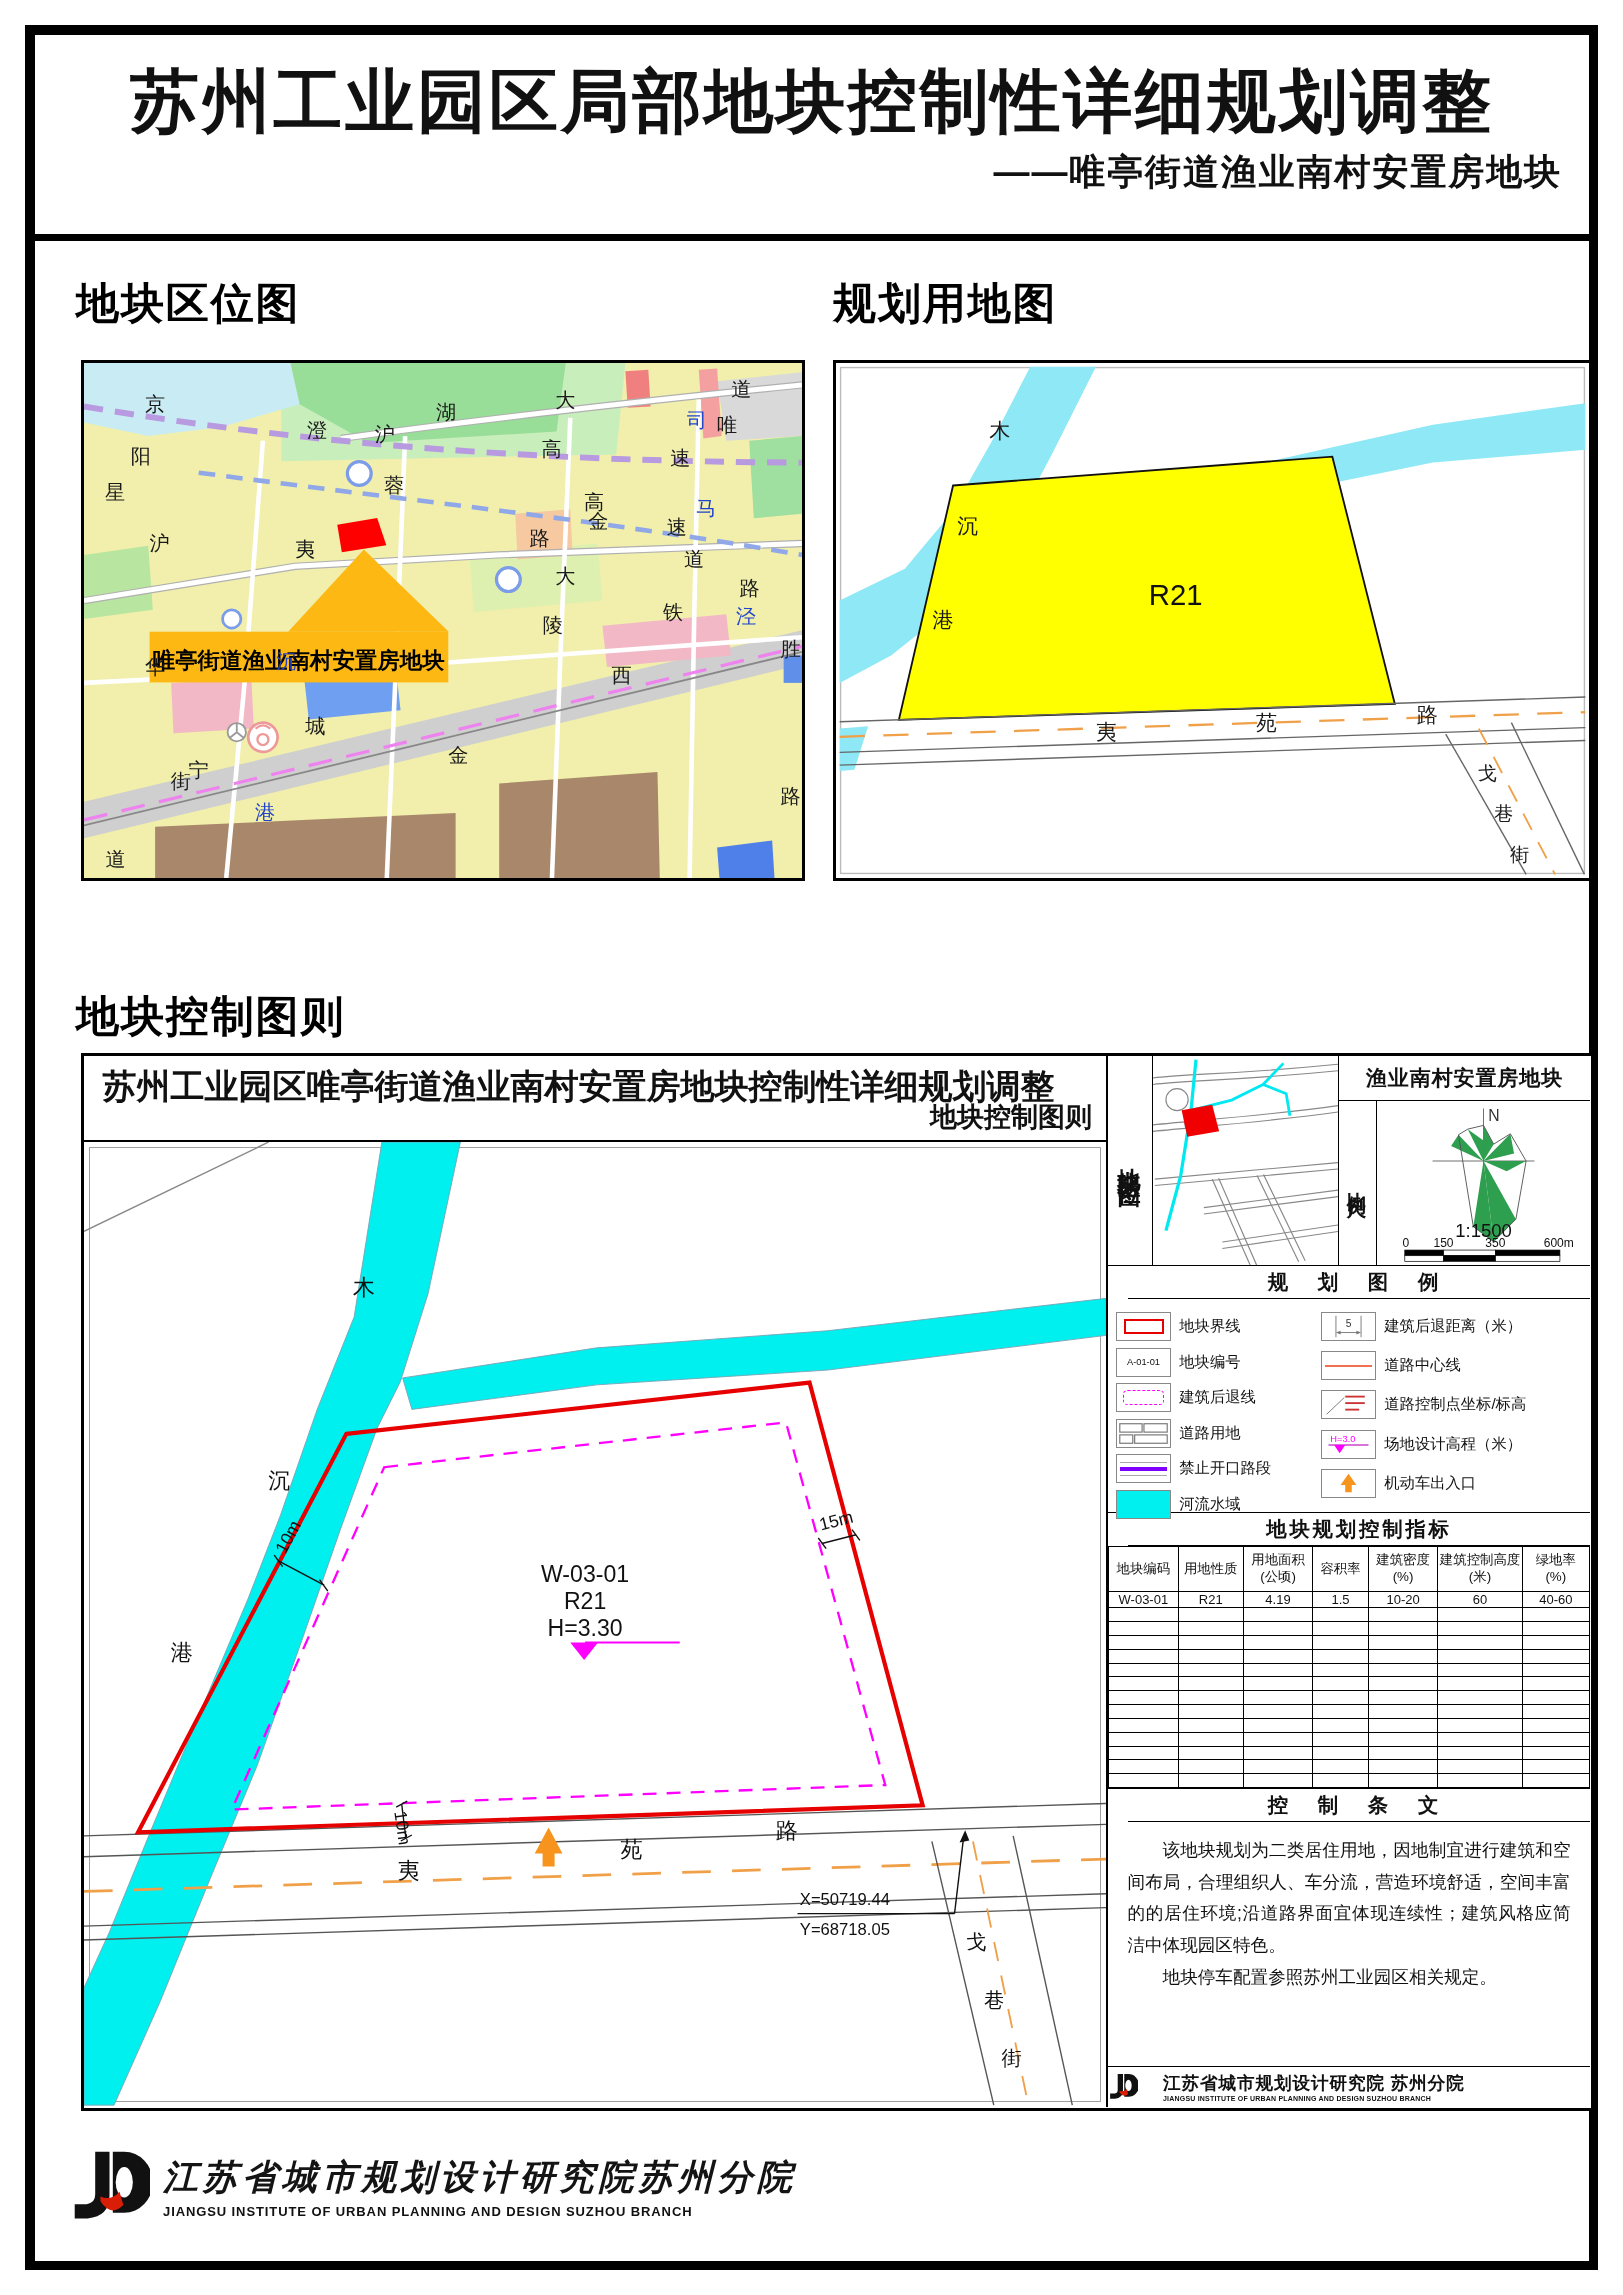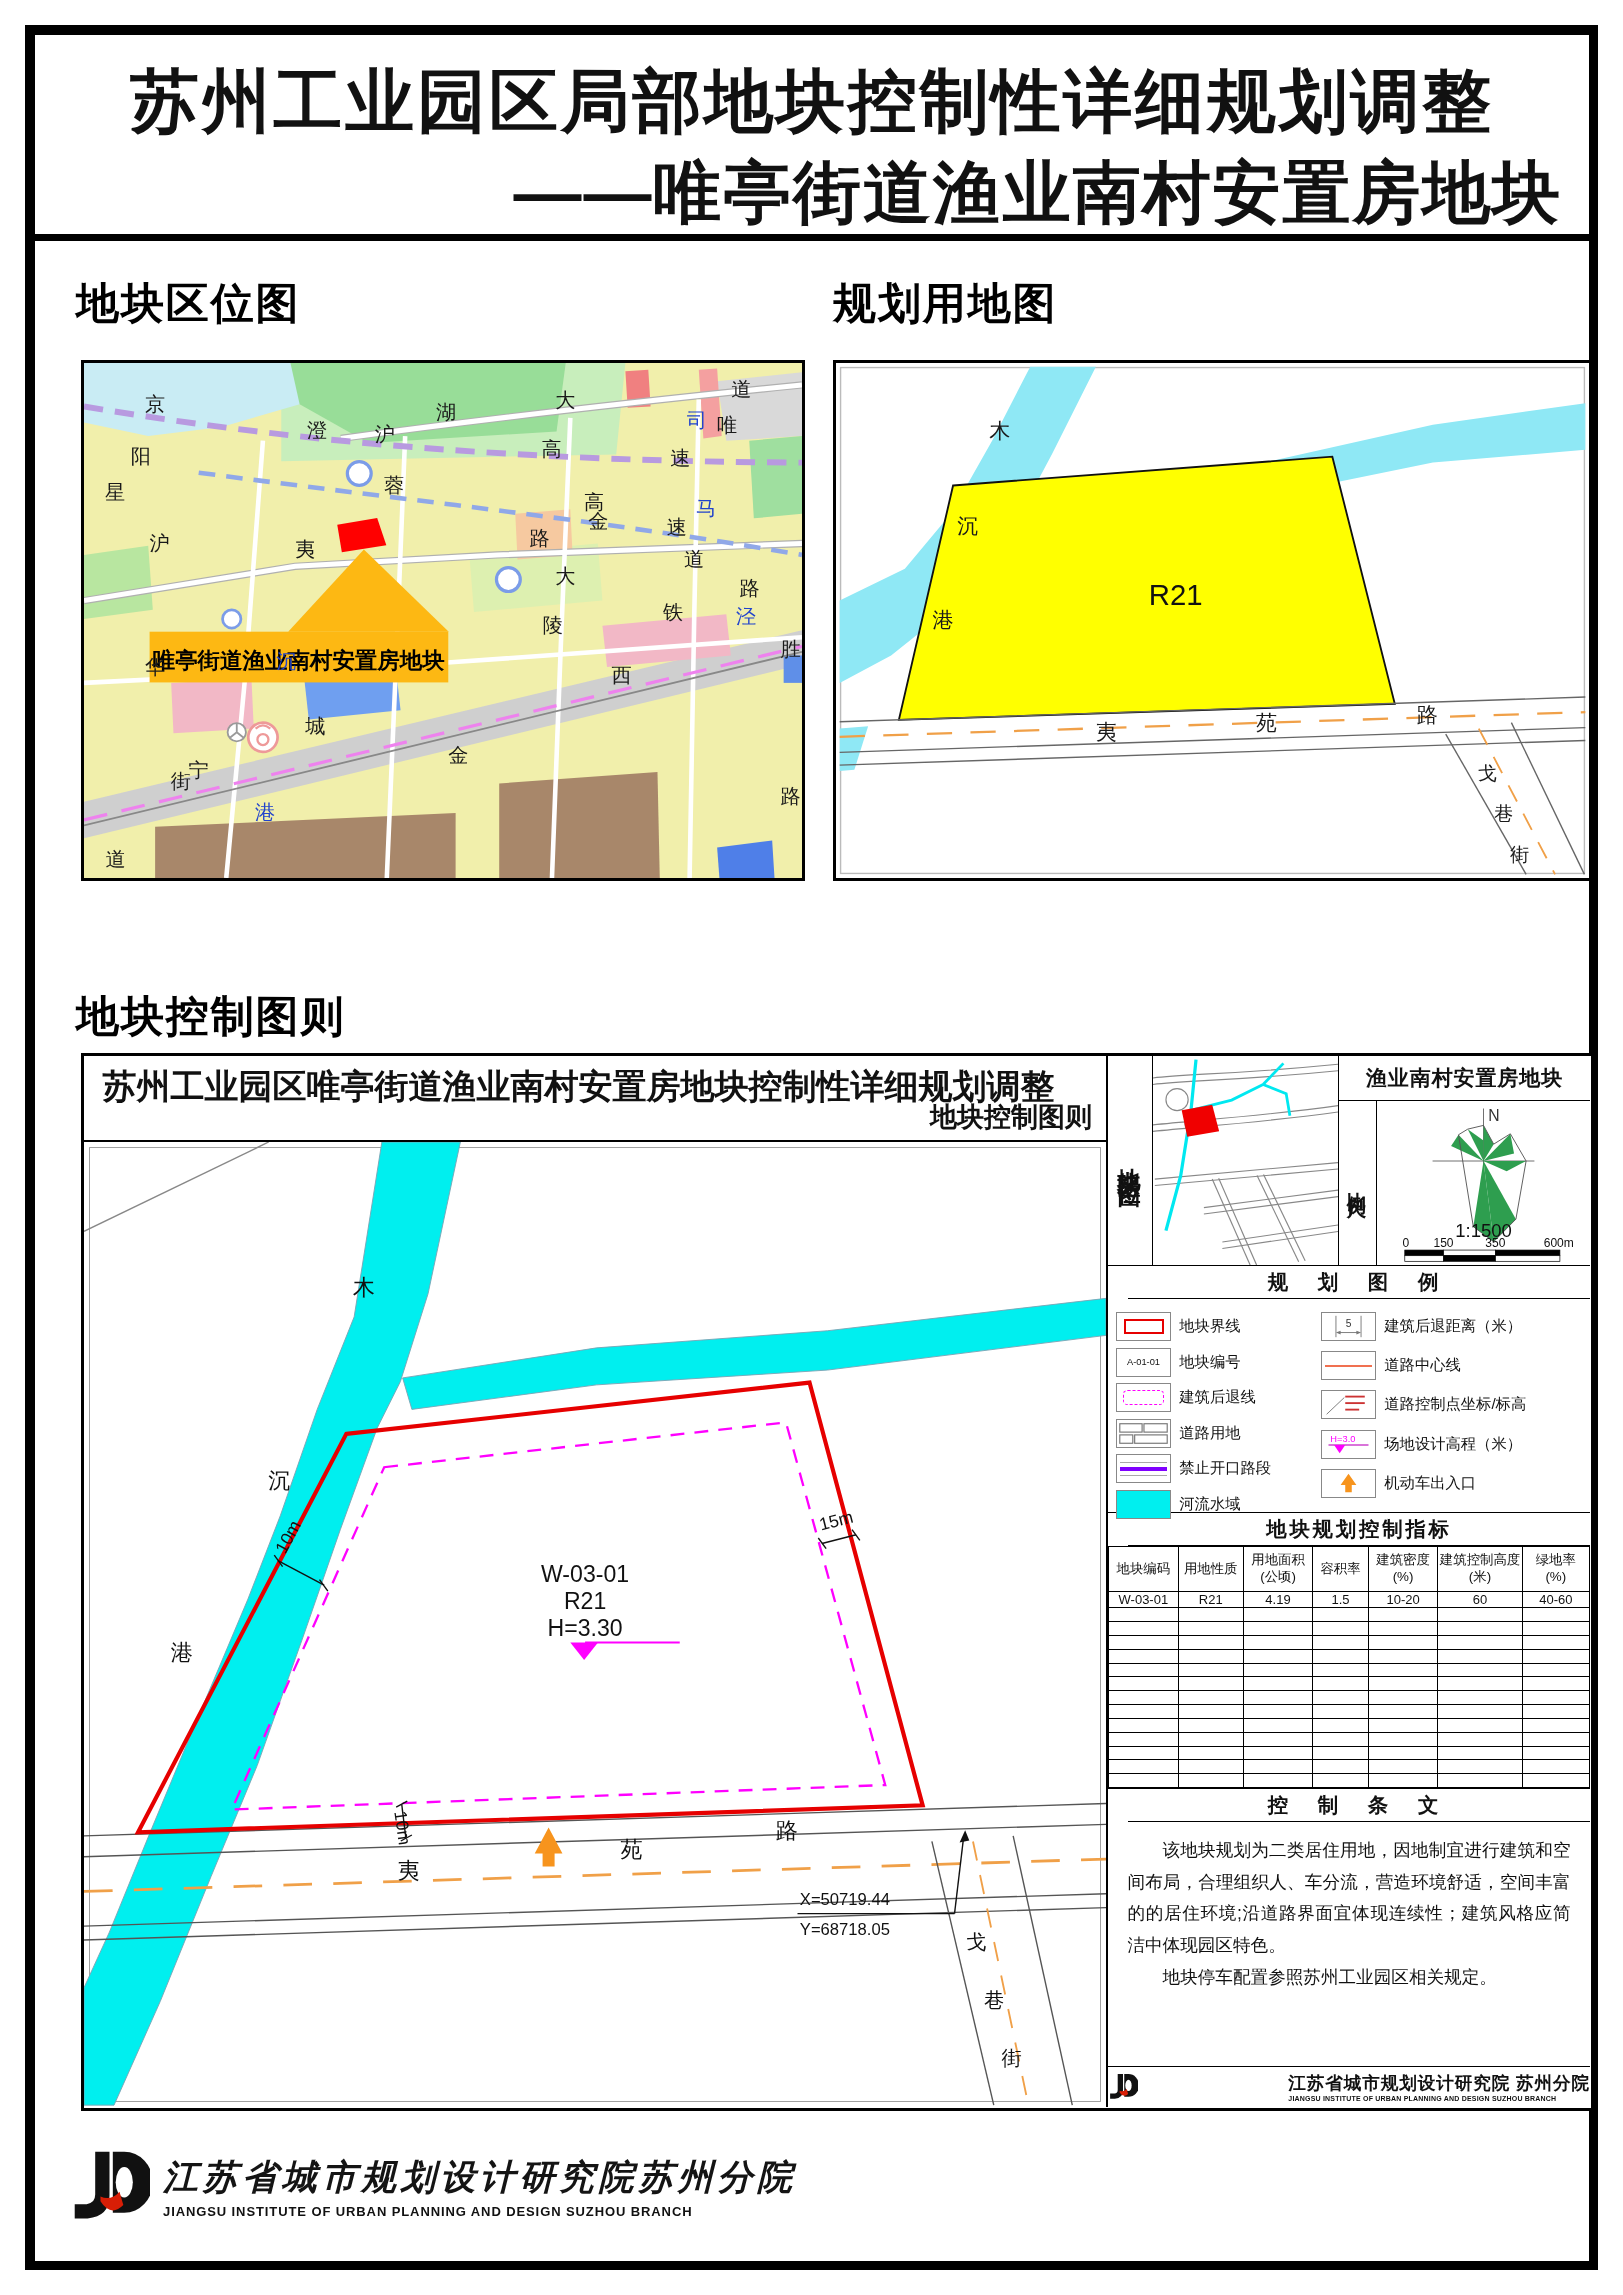--- a/index.html
+++ b/index.html
@@ -32,41 +32,41 @@
   .leg-item{display:flex;align-items:center;margin-bottom:6.5px;}
   .leg-swatch{width:55px;height:29px;border:0.9px solid #888;background:#fff;position:relative;flex:none;box-sizing:border-box;}
   .leg-label{font-size:15.3px;margin-left:8.3px;white-space:nowrap;}
   #sb-table-wrap{height:243px;border-bottom:1.9px solid #000;}
   #indicators-table{width:100%;height:100%;border-collapse:collapse;table-layout:fixed;}
   #indicators-table th,#indicators-table td{border:0.9px solid #000;text-align:center;padding:0;font-weight:normal;}
   #indicators-table th{font-size:13.4px;height:44px;line-height:1.25;}
   #indicators-table td{font-size:13px;height:12.5px;}
   #sb-prov-text{height:245px;border-bottom:1.9px solid #000;box-sizing:border-box;padding:13px 19.4px;}
   #sb-prov-text p{margin:0;font-size:17.6px;line-height:1.8;text-indent:2em;text-align:justify;}
-  #sb-logo{height:39px;display:flex;align-items:center;justify-content:space-between;gap:6px;}
+  #sb-logo{height:39px;display:flex;align-items:center;justify-content:flex-start;gap:25px;}
   #sb-logo .cn{font-size:17.6px;font-weight:bold;letter-spacing:0.9px;}
   #sb-logo .en{font-size:7px;font-weight:bold;letter-spacing:0.2px;}
   
   #footer{position:absolute;left:69px;top:2146px;display:flex;align-items:center;gap:13px;}
   #footer .cn{font-family:"DejaVu Serif","Liberation Serif",serif;font-style:italic;font-weight:bold;font-size:35px;letter-spacing:4.6px;color:#141414;}
   #footer .en{font-size:13px;font-weight:bold;letter-spacing:0.9px;margin-top:2.8px;}
   svg text{font-family:"Liberation Sans","DejaVu Sans",sans-serif;}
 </style>
 </head>
 <body>
 
 <div id="page">
 
   <div class="bar" style="left:25.4px;top:25.4px;width:1572px;height:9.3px;"></div>
   <div class="bar" style="left:25.4px;top:2261px;width:1572px;height:9.3px;"></div>
   <div class="bar" style="left:25.4px;top:25.4px;width:9.3px;height:2245px;"></div>
   <div class="bar" style="left:1589px;top:25.4px;width:9.3px;height:2245px;"></div>
 
   <div class="abs" style="left:35px;top:56px;width:1554px;text-align:center;font-size:69px;font-weight:bold;letter-spacing:2.8px;">苏州工业园区局部地块控制性详细规划调整</div>
-  <div class="abs" style="left:35px;top:148px;width:1527px;text-align:right;font-size:68px;font-weight:bold;letter-spacing:1.9px;">——唯亭街道渔业南村安置房地块</div>
+  <div class="abs" style="left:35px;top:148px;width:1527px;text-align:right;font-size:36px;font-weight:bold;letter-spacing:1.9px;">——唯亭街道渔业南村安置房地块</div>
   <div class="bar" style="left:35px;top:234px;width:1554px;height:7.4px;"></div>
 
   <div class="sec-head" style="left:76px;top:275px;">地块区位图</div>
   <div class="sec-head" style="left:833px;top:275px;">规划用地图</div>
   <div class="sec-head" style="left:76px;top:988px;">地块控制图则</div>
 
   <div class="mapbox" style="left:81px;top:360px;width:724px;height:521px;">
     <svg width="100%" height="100%" viewBox="0 0 1565 1127" preserveAspectRatio="none">
       <rect x="0" y="0" width="1565" height="1127" fill="#f1efab"></rect>
       <polygon points="430,0 1180,0 1160,200 430,215" fill="#c8eebc"></polygon>

